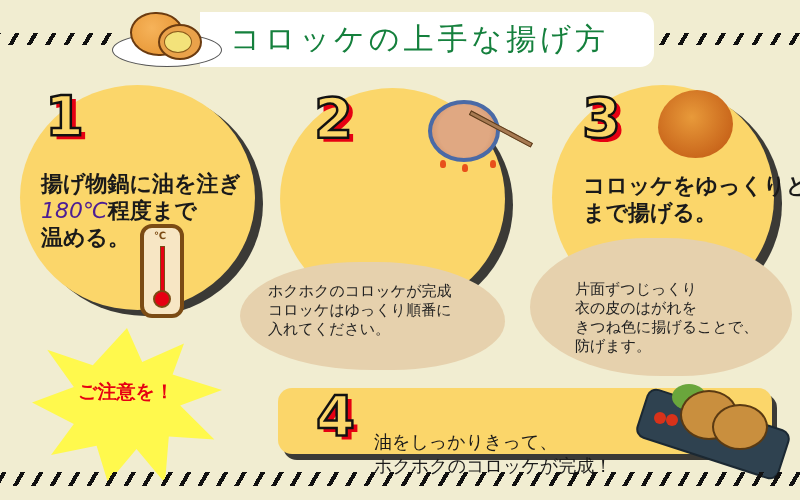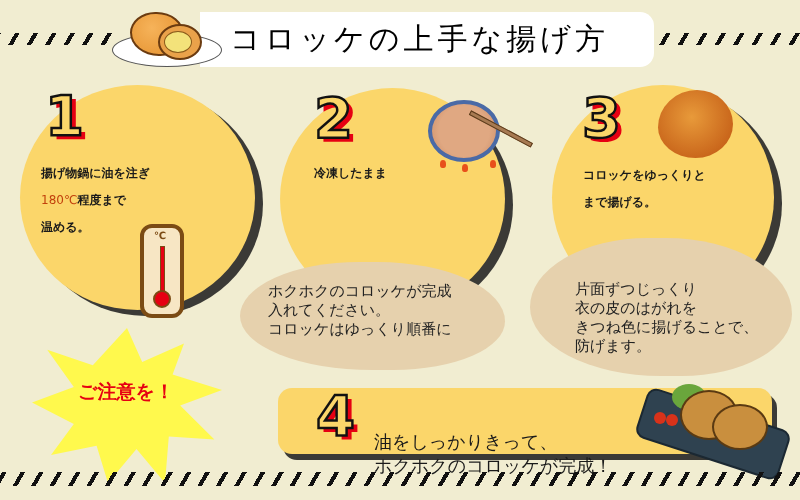--- a/index.html
+++ b/index.html
@@ -17,21 +17,21 @@
   .stripe.top-left { left: 0; top: 33px; width: 112px; height: 12px; }
   .stripe.top-right { left: 654px; top: 33px; width: 146px; height: 12px; }
   .stripe.bottom { left: 0; top: 472px; width: 800px; height: 14px; }
 
   .title-banner {
     position: absolute; left: 200px; top: 12px; width: 454px; height: 55px;
     background: #ffffff; border-radius: 0 14px 14px 0;
     display: flex; align-items: center; padding-left: 30px;
   }
   .title-banner .title-text {
-    font-size: 30px; letter-spacing: 4px; color: #000000; font-weight: normal;
+    font-size: 30px; letter-spacing: 4px; color: #15803d; font-weight: normal;
   }
   .plate {
     position: absolute; left: 112px; top: 33px; width: 110px; height: 34px;
     background: #fff; border: 1px solid #555; border-radius: 50%;
   }
   .croquette-a {
     position: absolute; left: 130px; top: 12px; width: 54px; height: 44px;
     background: radial-gradient(circle at 40% 35%, #f6b35a, #e99a3a 70%);
     border: 2px solid #6b3b10; border-radius: 48% 52% 45% 55%;
   }
@@ -58,27 +58,27 @@
     color: #fbd66a;
     -webkit-text-stroke: 2.5px #111;
     text-shadow: 5px 4px 0 #e60012;
   }
   .num.n1 { left: 45px; top: 88px; }
   .num.n2 { left: 314px; top: 90px; }
   .num.n3 { left: 582px; top: 90px; }
   .num.n4 { left: 316px; top: 388px; }
 
   .step-text {
-    position: absolute; font-size: 12px; line-height: 27px; color: #1a1a1a;
-    font-weight: bold; white-space: nowrap;
+    position: absolute; font-size: 22px; line-height: 27px; color: #1a1a1a;
+    font-weight: bold; white-space: nowrap; margin-top: 10px;
   }
   .step-text.t1 { left: 41px; top: 160px; }
   .step-text.t2 { left: 314px; top: 160px; }
   .step-text.t3 { left: 583px; top: 162px; }
-  .red { color: #c2410c; font-weight: normal; }
+  .red { color: #4c1d95; font-weight: normal; font-style: italic; }
 
   .cloud {
     position: absolute; background: #e6d1ad; border-radius: 45% 48% 42% 50% / 50% 55% 45% 50%;
   }
   .cloud.cl1 { left: 240px; top: 262px; width: 265px; height: 108px; }
   .cloud.cl2 { left: 530px; top: 238px; width: 262px; height: 138px; }
   .cloud-text {
     position: absolute; font-size: 15px; line-height: 19px; color: #222; white-space: nowrap;
   }
   .cloud-text.ct1 { left: 268px; top: 282px; }
@@ -165,27 +165,26 @@
 </div>
 
 <div class="circle c2"></div>
 <div class="num n2">2</div>
 <div class="pan"></div>
 <div class="chopsticks"></div>
 <div class="flame" style="left:440px;top:160px"></div>
 <div class="flame" style="left:462px;top:164px"></div>
 <div class="flame" style="left:490px;top:160px"></div>
 <div class="step-text t2">
-  <div>冷凍したまま</div>
 </div>
 <div class="cloud cl1"></div>
 <div class="cloud-text ct1">
   <div>ホクホクのコロッケが完成</div>
+  <div>コロッケはゆっくり順番に</div>
   <div>入れてください。</div>
-  <div>コロッケはゆっくり順番に</div>
 </div>
 
 <div class="circle c3"></div>
 <div class="num n3">3</div>
 <div class="croquette3"></div>
 <div class="step-text t3">
   <div>コロッケをゆっくりと</div>
   <div>まで揚げる。</div>
 </div>
 <div class="cloud cl2"></div>

